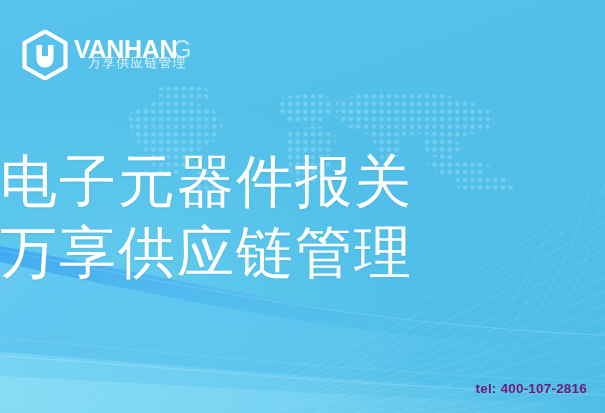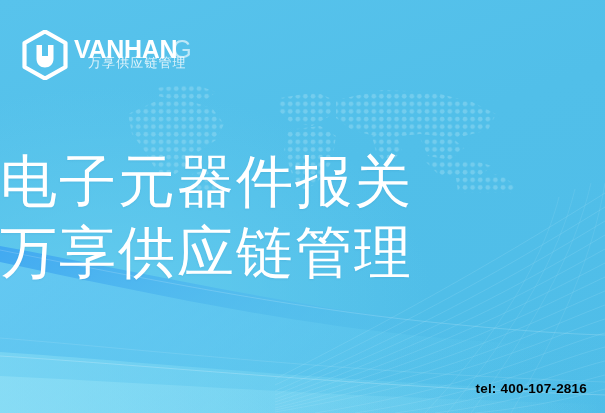--- a/index.html
+++ b/index.html
@@ -120,21 +120,21 @@
     font-family: "DejaVu Sans", "Liberation Sans", sans-serif;
     text-shadow: 0 1px 2px rgba(40,120,170,.12);
   }
   .headline .line { display: block; white-space: nowrap; }
 
   
   .phone {
     position: absolute;
     right: 18px;
     bottom: 17px;
-    color: #000000;
+    color: #701a75;
     font-size: 13.5px;
     font-weight: 700;
     letter-spacing: .2px;
     font-family: "Liberation Sans", "DejaVu Sans", sans-serif;
   }
 </style>
 </head>
 <body>
 
 <div id="banner">

